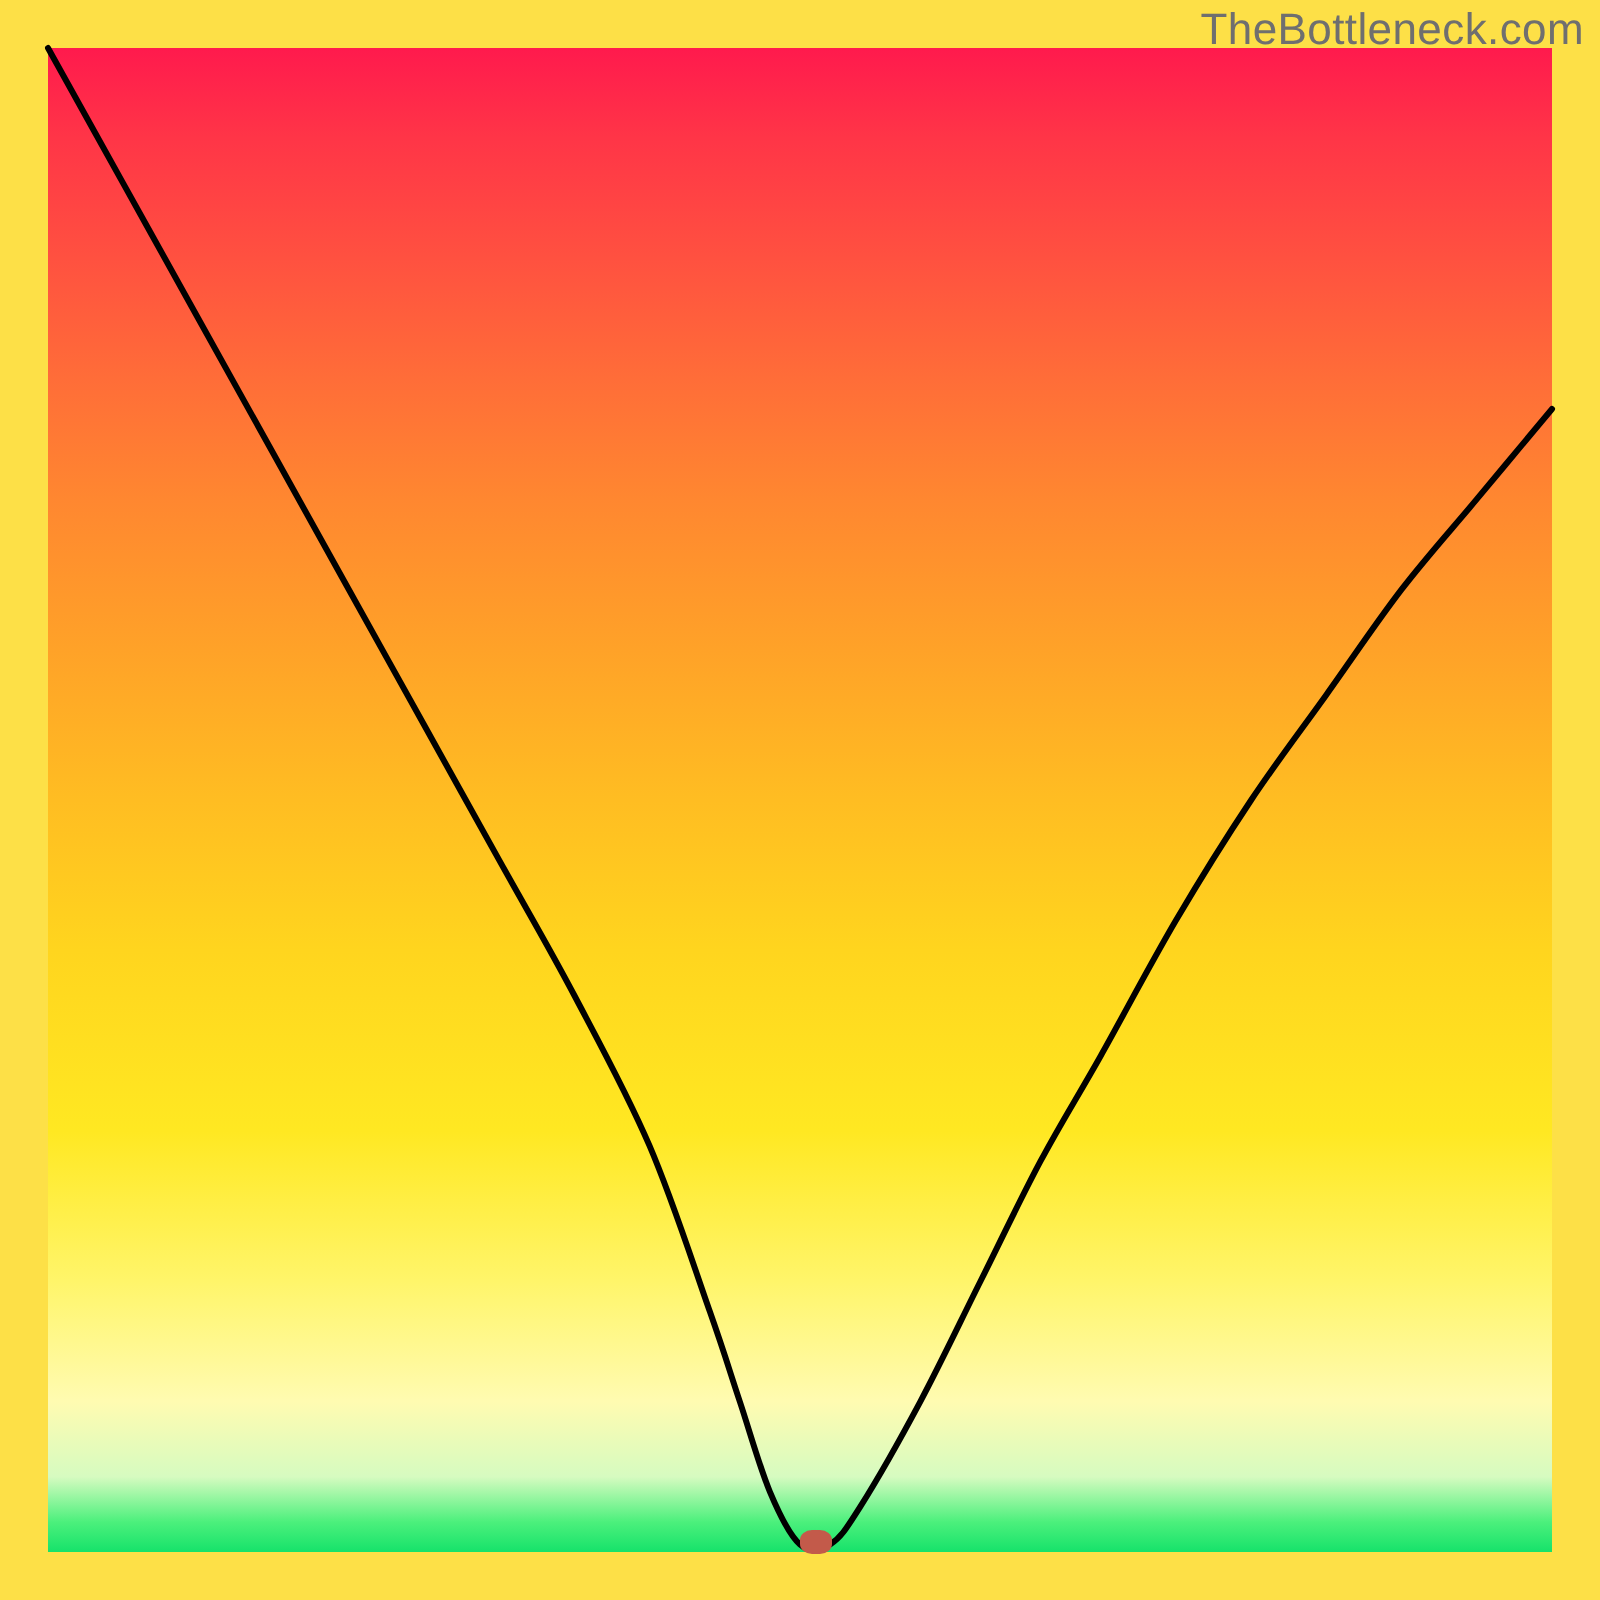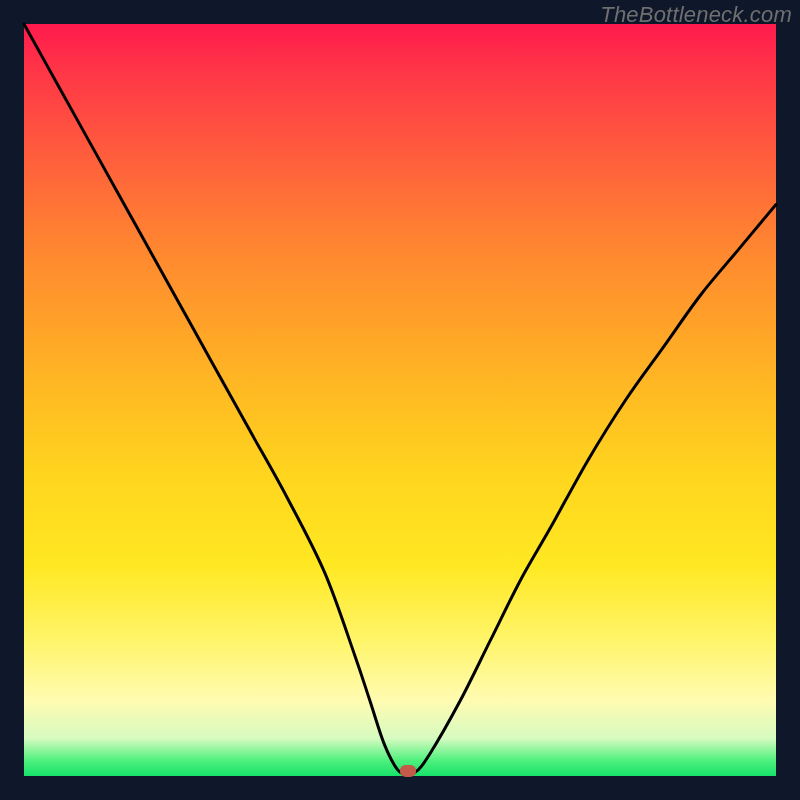--- a/index.html
+++ b/index.html
@@ -10,22 +10,21 @@
     background: #000;
     overflow: hidden;
     font-family: Arial, Helvetica, sans-serif;
   }
   .frame {
     position: absolute;
     left: 0;
     top: 0;
     width: 800px;
     height: 800px;
-    background: #0f172a;
-    font-style: italic;
+    background: #fde047;
   }
   .plot-area {
     position: absolute;
     left: 24px;
     top: 24px;
     width: 752px;
     height: 752px;
     background: linear-gradient(to bottom,
       #ff1a4d 0%,
       #ff3547 6%,

